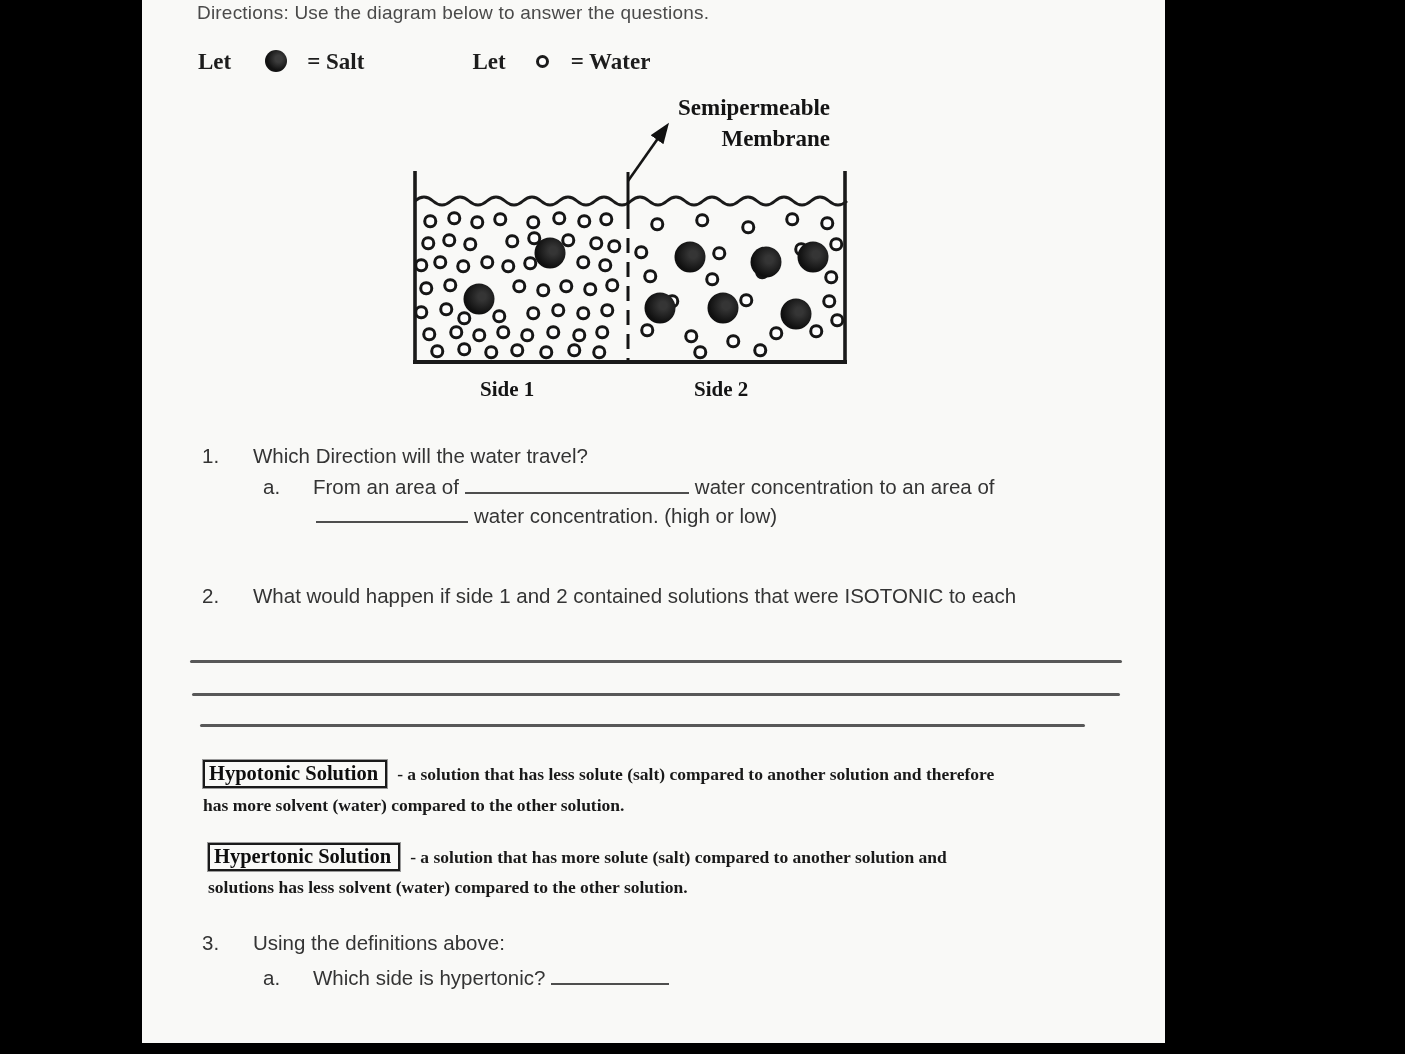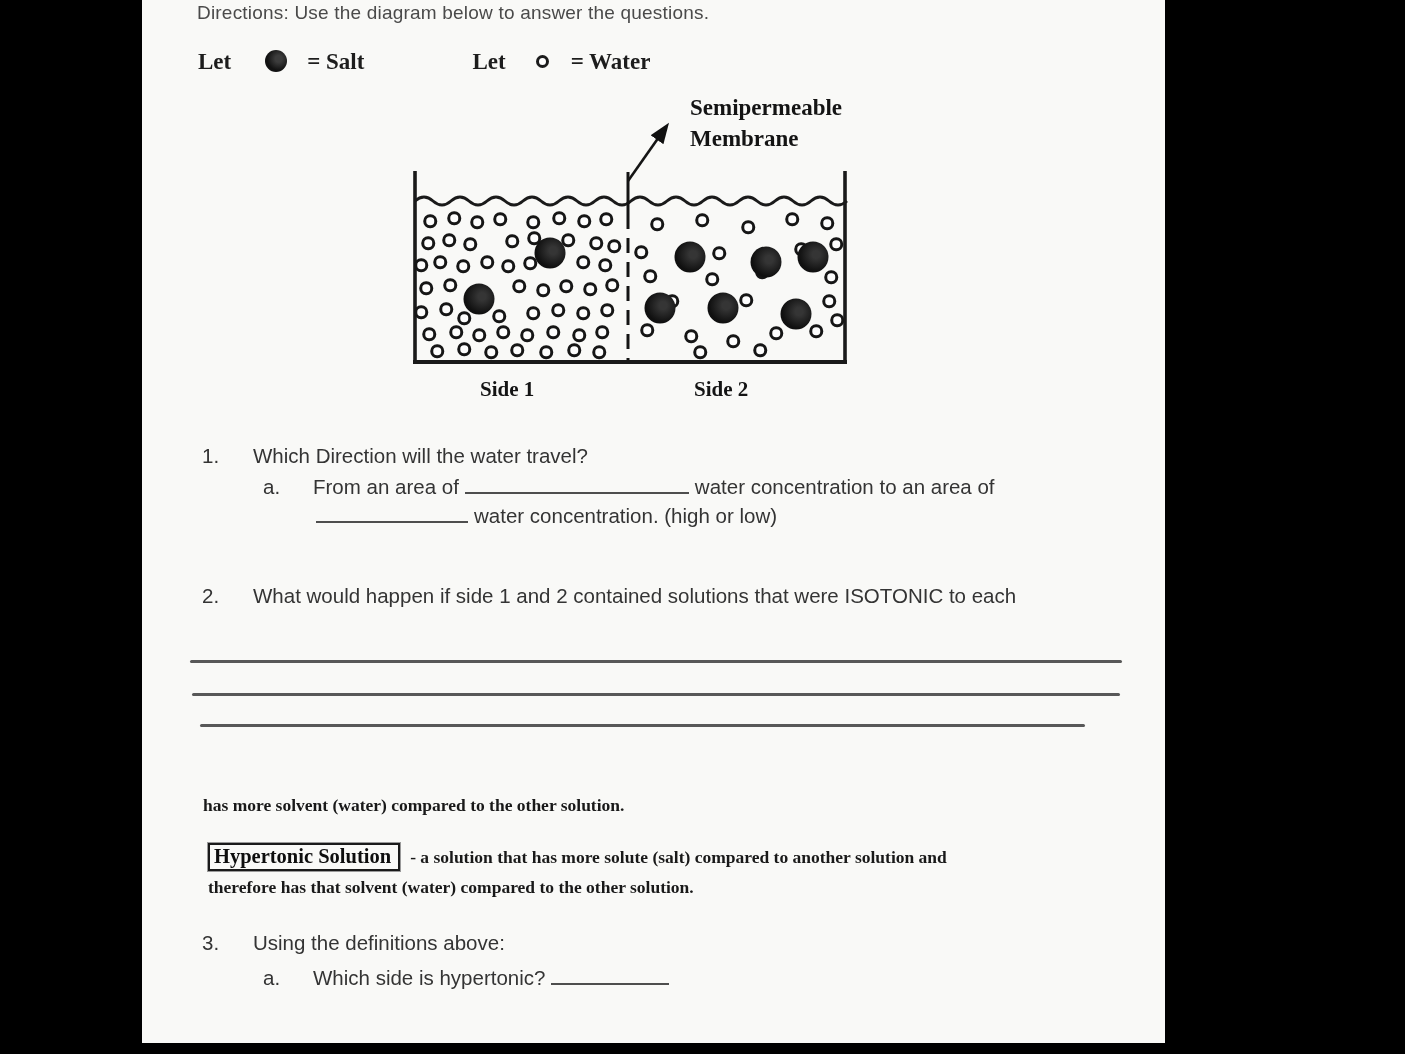--- a/index.html
+++ b/index.html
@@ -45,21 +45,21 @@
 <body>
 
 <div class="paper">
 
   <div class="abs sans directions" style="left:55px;top:2px">Directions: Use the diagram below to answer the questions.</div>
 
   <div class="abs serif legend" style="left:56px;top:49px">
     <span>Let</span><span class="legend-salt-dot"></span><span>= Salt</span><span style="display:inline-block;width:108px"></span><span>Let</span><span class="legend-water-dot"></span><span>= Water</span>
   </div>
 
-  <div class="abs serif membrane-label" style="left:548px;top:92px;text-align:left">
+  <div class="abs serif membrane-label" style="left:536px;top:92px;text-align:right">
     <div>Semipermeable</div>
     <div>Membrane</div>
   </div>
 
   <svg class="abs" style="left:470px;top:113px" width="70" height="80">
     <defs>
       <marker id="ah" markerWidth="9" markerHeight="8" refX="6" refY="3" orient="auto">
         <path d="M0,0 L8,3 L0,6 z" fill="#111"></path>
       </marker>
     </defs>
@@ -178,26 +178,29 @@
   </div>
 
   <div class="abs sans" style="left:60px;top:584px">
     <span class="num">2.</span><span>What would happen if side 1 and 2 contained solutions that were ISOTONIC to each</span>
   </div>
 
   <div class="ans-line" style="left:48px;top:660px;width:932px"></div>
   <div class="ans-line" style="left:50px;top:693px;width:928px"></div>
   <div class="ans-line" style="left:58px;top:724px;width:885px"></div>
 
+  <div class="abs serif" style="left:61px;top:760px">
+    <span class="defbox">Hypotonic Solution</span><span class="defrest">- a solution that has less solute (salt) compared to another solution and therefore</span>
+  </div>
   <div class="abs serif" style="left:66px;top:843px">
     <span class="defbox">Hypertonic Solution</span><span class="defrest">- a solution that has more solute (salt) compared to another solution and</span>
   </div>
 
   <div class="abs serif defline2" style="left:61px;top:795px">has more solvent (water) compared to the other solution.</div>
-  <div class="abs serif defline2" style="left:66px;top:877px">therefore has that solvent (water) compared to the other solution.</div>
+  <div class="abs serif defline2" style="left:66px;top:877px">solutions has less solvent (water) compared to the other solution.</div>
 
   <div class="abs sans" style="left:60px;top:931px">
     <span class="num">3.</span><span>Using the definitions above:</span>
   </div>
   <div class="abs sans" style="left:121px;top:962px">
     <span class="letter">a.</span><span>Which side is hypertonic?</span><span class="blank w118"></span>
   </div>
 
 </div>
 

